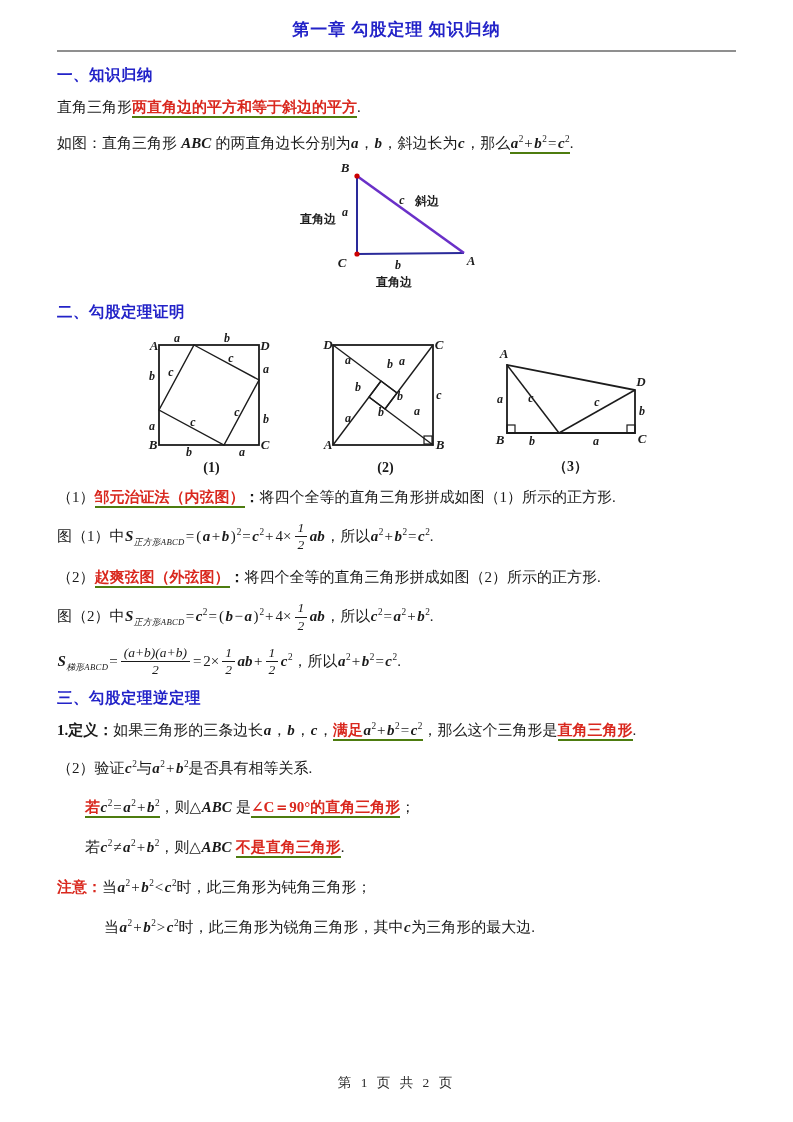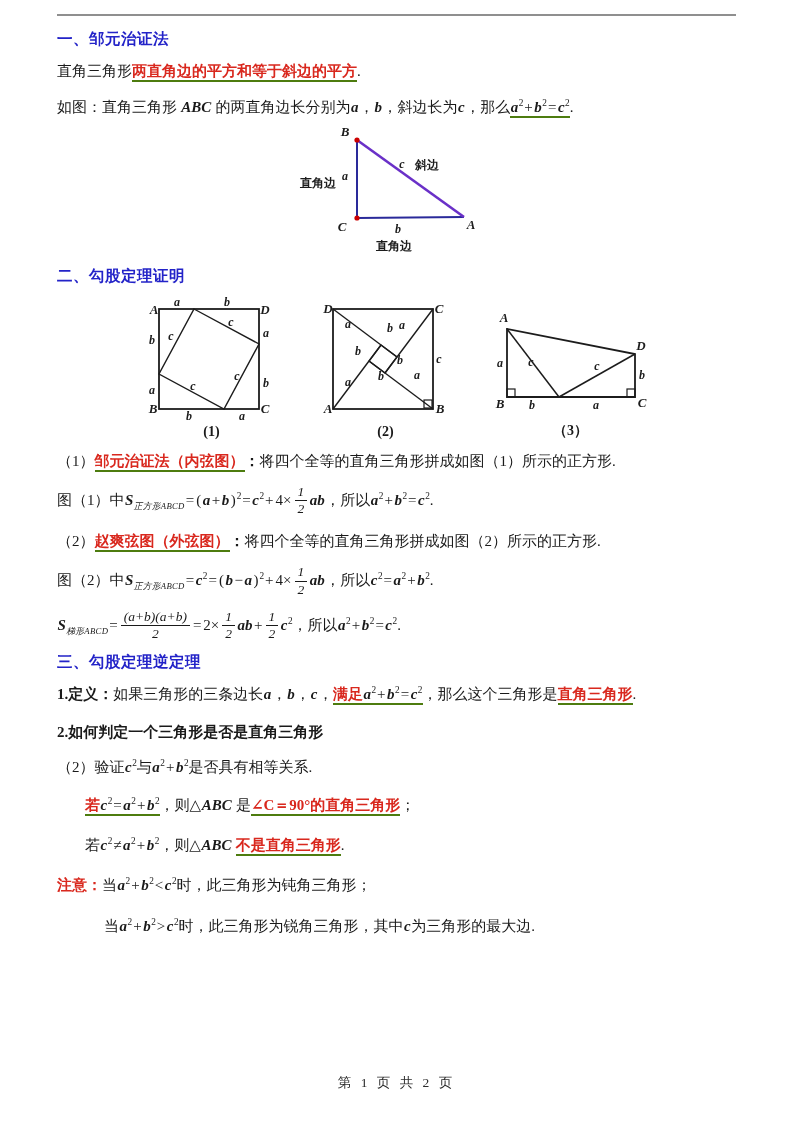--- a/index.html
+++ b/index.html
@@ -74,23 +74,24 @@
   .doc-footer{
     position:absolute;left:0;bottom:30px;width:100%;
     text-align:center;font-size:13.5px;color:#2b2b2b;letter-spacing:3px;
   }
 </style>
 </head>
 <body>
 
 <div class="page">
 
+  <div class="doc-title">第一章 勾股定理 知识归纳</div>
   <hr class="title-rule">
 
-  <h2>一、邹元治证法</h2>
+  <h2>一、知识归纳</h2>
 
   <p class="line"><span class="cn">直角三角形</span><span class="red ul">两直角边的平方和等于斜边的平方</span><span class="cn">.</span></p>
   <p class="line" style="margin-bottom:4px;"><span class="cn">如图：直角三角形 </span><span class="var">ABC</span><span class="cn"> 的两直角边长分别为</span><span class="var">a</span><span class="cn">，</span><span class="var">b</span><span class="cn">，斜边长为</span><span class="var">c</span><span class="cn">，那么</span><span class="ul"><span class="var">a</span><sup>2</sup><span class="op">+</span><span class="var">b</span><sup>2</sup><span class="op">=</span><span class="var">c</span><sup>2</sup></span><span class="cn">.</span></p>
 
   <div class="fig-center">
     <svg width="230" height="132" viewBox="0 0 230 132">
       <line x1="75" y1="16" x2="75" y2="94" stroke="#2a2a9a" stroke-width="2"></line>
       <line x1="75" y1="94" x2="182" y2="93" stroke="#2a2a9a" stroke-width="2"></line>
       <line x1="75" y1="16" x2="182" y2="93" stroke="#6a30c8" stroke-width="2.6"></line>
       <circle cx="75" cy="16" r="2.6" fill="#cc0000"></circle>
@@ -197,21 +198,20 @@
         <span class="num">1</span>
         <span class="den">2</span>
       </span><span class="var">ab</span><span class="op">+</span><span class="frac">
         <span class="num">1</span>
         <span class="den">2</span>
       </span><span class="var">c</span><sup>2</sup><span class="cn">，所以</span><span class="var">a</span><sup>2</sup><span class="op">+</span><span class="var">b</span><sup>2</sup><span class="op">=</span><span class="var">c</span><sup>2</sup><span class="cn">.</span></p>
 
   <h2 style="margin-top:8px;">三、勾股定理逆定理</h2>
 
   <p class="line" style="margin-bottom:15px;"><span class="b">1.</span><span class="b">定义：</span><span class="cn">如果三角形的三条边长</span><span class="var">a</span><span class="cn">，</span><span class="var">b</span><span class="cn">，</span><span class="var">c</span><span class="cn">，</span><span class="ul"><span class="red">满足</span><span class="var">a</span><sup>2</sup><span class="op">+</span><span class="var">b</span><sup>2</sup><span class="op">=</span><span class="var">c</span><sup>2</sup></span><span class="cn">，那么这个三角形是</span><span class="red ul">直角三角形</span><span class="cn">.</span></p>
-  <p class="line" style="margin-bottom:11px;"><span class="b">2.</span><span class="b">如何判定一个三角形是否是直角三角形</span></p>
   <p class="line" style="margin-bottom:15px;"><span class="cn">（2）验证</span><span class="var">c</span><sup>2</sup><span class="cn">与</span><span class="var">a</span><sup>2</sup><span class="op">+</span><span class="var">b</span><sup>2</sup><span class="cn">是否具有相等关系.</span></p>
   <p class="line indent1" style="margin-bottom:17px;"><span class="ul"><span class="red">若</span><span class="var">c</span><sup>2</sup><span class="op">=</span><span class="var">a</span><sup>2</sup><span class="op">+</span><span class="var">b</span><sup>2</sup></span><span class="cn">，则△</span><span class="var">ABC</span><span class="cn"> 是</span><span class="red ul">∠C＝90°的直角三角形</span><span class="cn">；</span></p>
   <p class="line indent1" style="margin-bottom:17px;"><span class="cn">若</span><span class="var">c</span><sup>2</sup><span class="op">≠</span><span class="var">a</span><sup>2</sup><span class="op">+</span><span class="var">b</span><sup>2</sup><span class="cn">，则△</span><span class="var">ABC</span><span class="cn"> </span><span class="red ul">不是直角三角形</span><span class="cn">.</span></p>
   <p class="line" style="margin-bottom:17px;"><span class="red">注意：</span><span class="cn">当</span><span class="var">a</span><sup>2</sup><span class="op">+</span><span class="var">b</span><sup>2</sup><span class="op">&lt;</span><span class="var">c</span><sup>2</sup><span class="cn">时，此三角形为钝角三角形；</span></p>
   <p class="line indent2" style="margin-bottom:0;"><span class="cn">当</span><span class="var">a</span><sup>2</sup><span class="op">+</span><span class="var">b</span><sup>2</sup><span class="op">&gt;</span><span class="var">c</span><sup>2</sup><span class="cn">时，此三角形为锐角三角形，其中</span><span class="var">c</span><span class="cn">为三角形的最大边.</span></p>
 
   <div class="doc-footer">第 1 页 共 2 页</div>
 
 </div>
 

